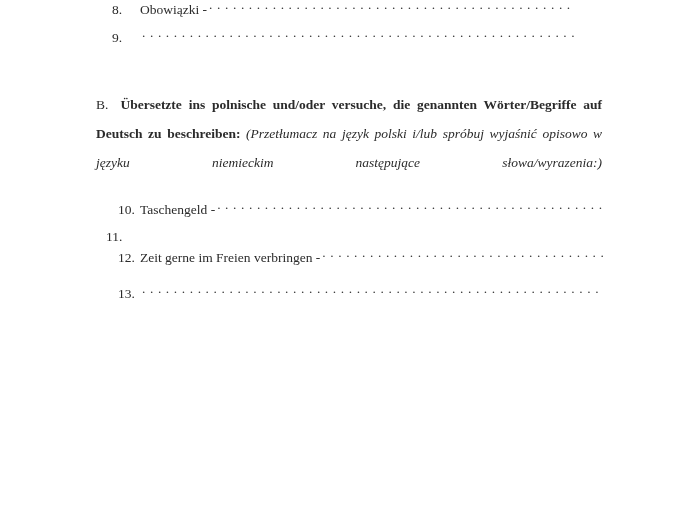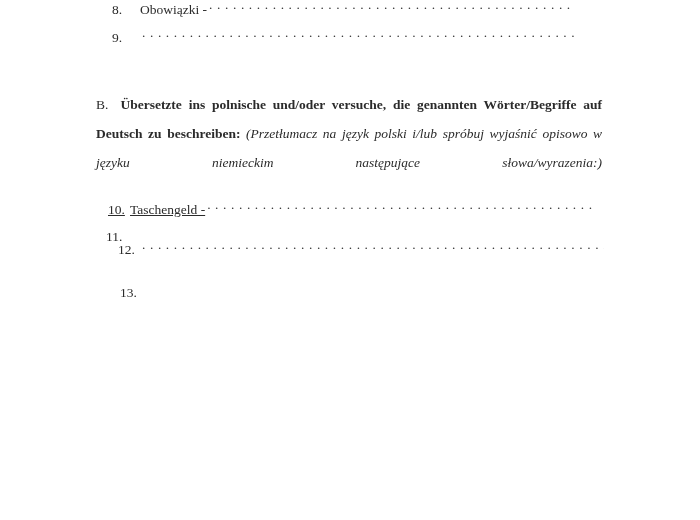--- a/index.html
+++ b/index.html
@@ -112,34 +112,35 @@
     <span class="q-leader"></span>
   </div>
 
   <div class="section-block">
     <p class="section-para">
       <span class="sec-letter">B.</span><span class="sec-gap"></span><span class="sec-bold">Übersetzte ins polnische und/oder versuche, die genannten Wörter/Begriffe auf Deutsch zu beschreiben:</span>
       <span class="sec-italic">(Przetłumacz na język polski i/lub spróbuj wyjaśnić opisowo w języku niemieckim następujące słowa/wyrazenia:)</span>
     </p>
   </div>
 
-  <div class="q-row group-b" style="left:108px; top:200px; width:484px;text-decoration:underline;">
+  <div class="q-row group-b" style="left:118px; top:200px; width:484px;">
     <span class="q-num">10.</span>
     <span class="q-text">Taschengeld -</span>
     <span class="q-leader"></span>
   </div>
 
   <div class="q-row group-b" style="left:104px; top:228px; width:482px;flex-direction:column;">
     <span class="q-num">11.</span>
     <span class="q-leader"></span>
   </div>
 
-  <div class="q-row group-b" style="left:118px; top:240px; width:486px;">
+  <div class="q-row group-b" style="left:118px; top:248px; width:486px;">
     <span class="q-num">12.</span>
+    <span class="q-text">Zeit gerne im Freien verbringen -</span>
     <span class="q-leader"></span>
   </div>
 
-  <div class="q-row group-b" style="left:118px; top:284px; width:482px;flex-direction:column;">
+  <div class="q-row group-b" style="left:118px; top:284px; width:482px;">
     <span class="q-num">13.</span>
     <span class="q-leader"></span>
   </div>
 
 </div>
 
 </body></html>

